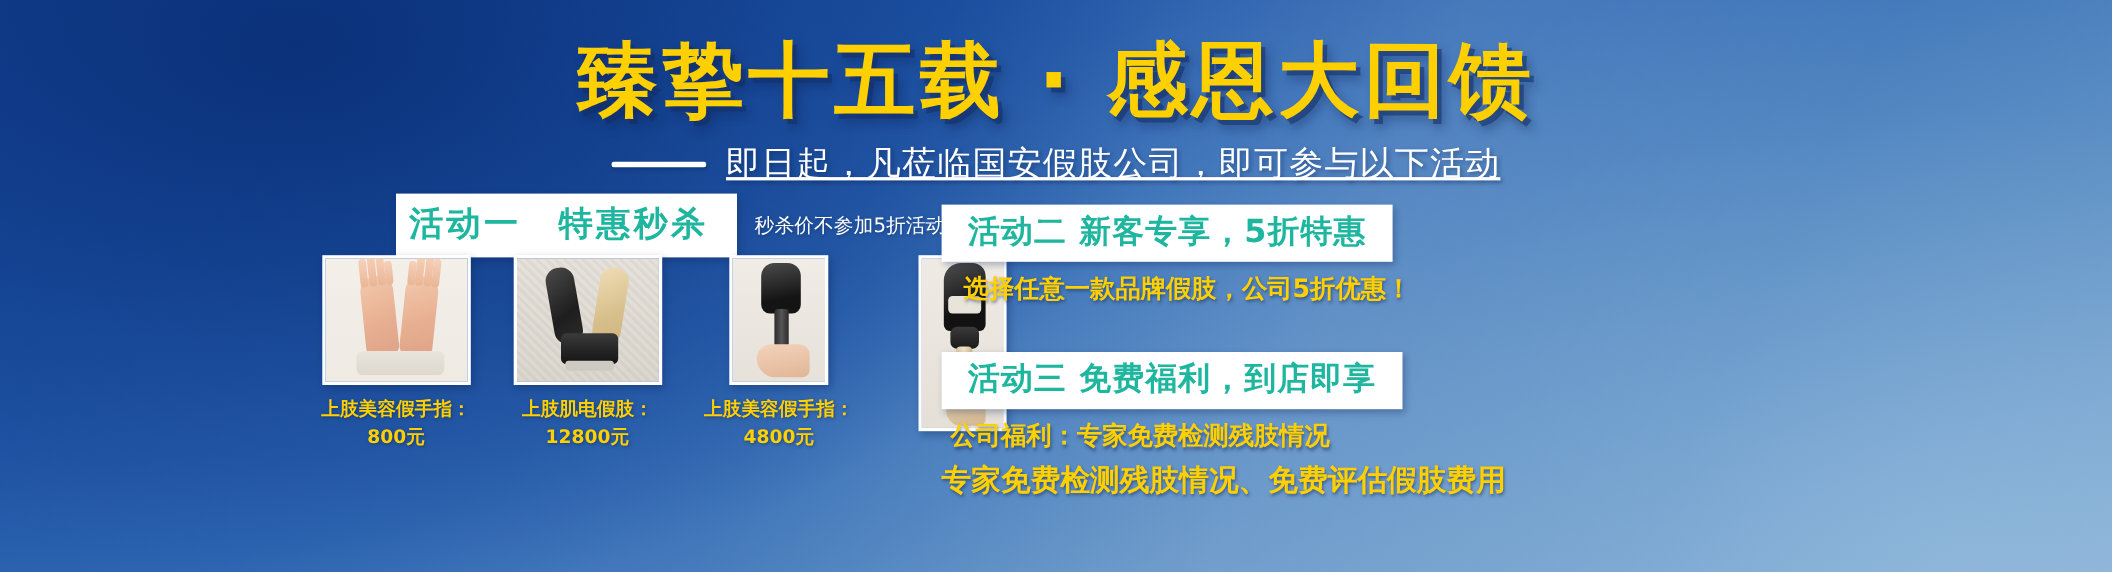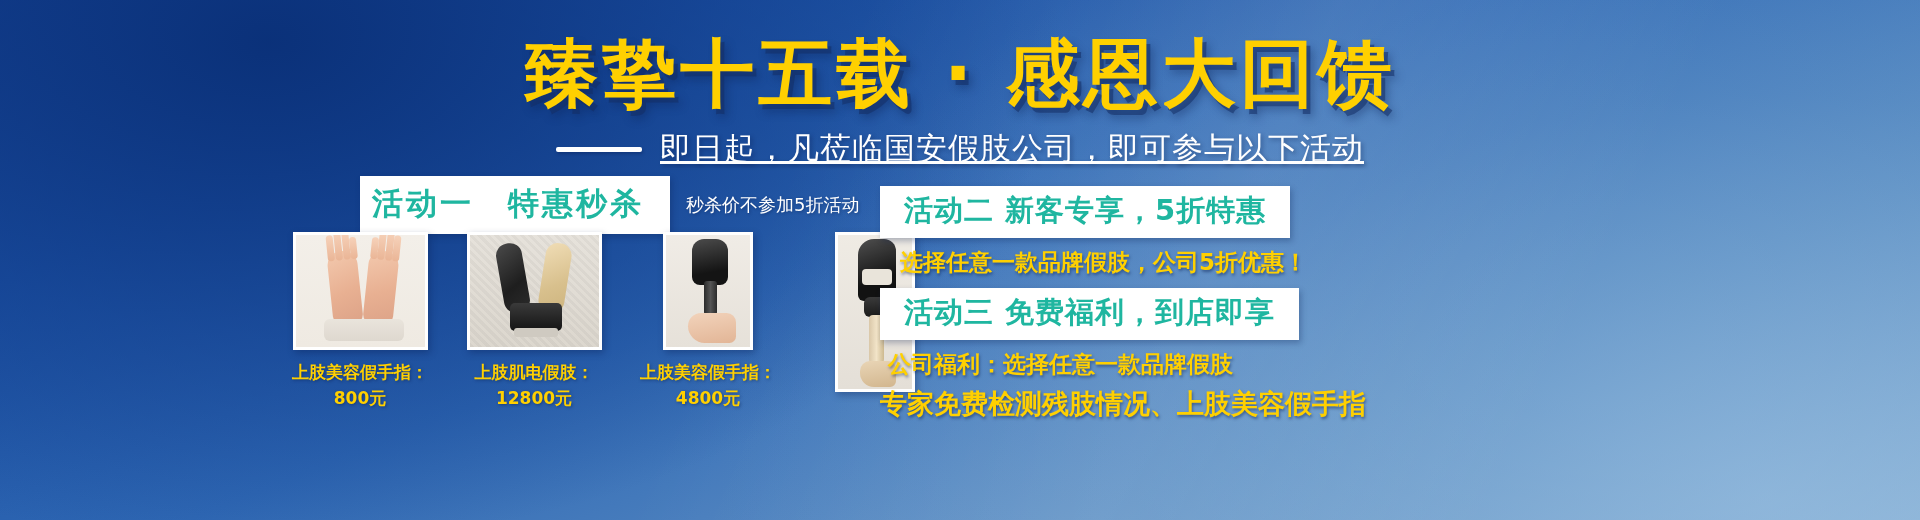--- a/index.html
+++ b/index.html
@@ -167,33 +167,33 @@
     position:absolute; left:22px; top:126px; width:36px; height:26px;
     background:linear-gradient(170deg,#e9d5b6,#d2b68e); border-radius:10px 8px 6px 14px;
   }
   .t-ak .sleeve {
     position:absolute; left:24px; top:34px; width:30px; height:16px;
     background:#e9e4da; border-radius:4px;
   }
 
   
   #right-col {
-    position:absolute; left:880px; top:186px; width:1000px;
+    position:absolute; left:856px; top:186px; width:1000px;
   }
   .act-block { margin-bottom:4px; }
   #act2-chip { padding:5px 24px 7px 24px; font-size:29px; letter-spacing:1px; }
   #act3-chip { padding:5px 24px 7px 24px; font-size:29px; letter-spacing:1px; }
   .act-sub {
     color:#FFD000; font-weight:bold; white-space:nowrap;
     text-shadow:1px 2px 3px rgba(10,30,80,0.5);
   }
   #act2-sub { font-size:23px; margin-top:9px; margin-left:20px; }
   #act3-sub1 { font-size:23px; margin-top:9px; margin-left:8px; }
   #act3-sub2 { font-size:27px; margin-top:6px; margin-left:0px; }
-  #act3-wrap { margin-top:10px; }
+  #act3-wrap { margin-top:42px; }
 </style>
 </head>
 <body>
 
 <div id="banner">
 
   <div id="sheen"></div>
 
   <div id="title">臻挚十五载 · 感恩大回馈</div>
 
@@ -270,19 +270,19 @@
 
   <div id="right-col">
 
     <div class="act-block">
       <div id="act2-chip" class="chip">活动二 新客专享，5折特惠</div>
       <div id="act2-sub" class="act-sub">选择任意一款品牌假肢，公司5折优惠！</div>
     </div>
 
     <div id="act3-wrap" class="act-block">
       <div id="act3-chip" class="chip">活动三 免费福利，到店即享</div>
-      <div id="act3-sub1" class="act-sub">公司福利：选择任意一款品牌假肢</div>
-      <div id="act3-sub2" class="act-sub">专家免费检测残肢情况、上肢美容假手指</div>
+      <div id="act3-sub1" class="act-sub">公司福利：专家免费检测残肢情况</div>
+      <div id="act3-sub2" class="act-sub">专家免费检测残肢情况、免费评估假肢费用</div>
     </div>
 
   </div>
 
 </div>
 
 </body></html>

